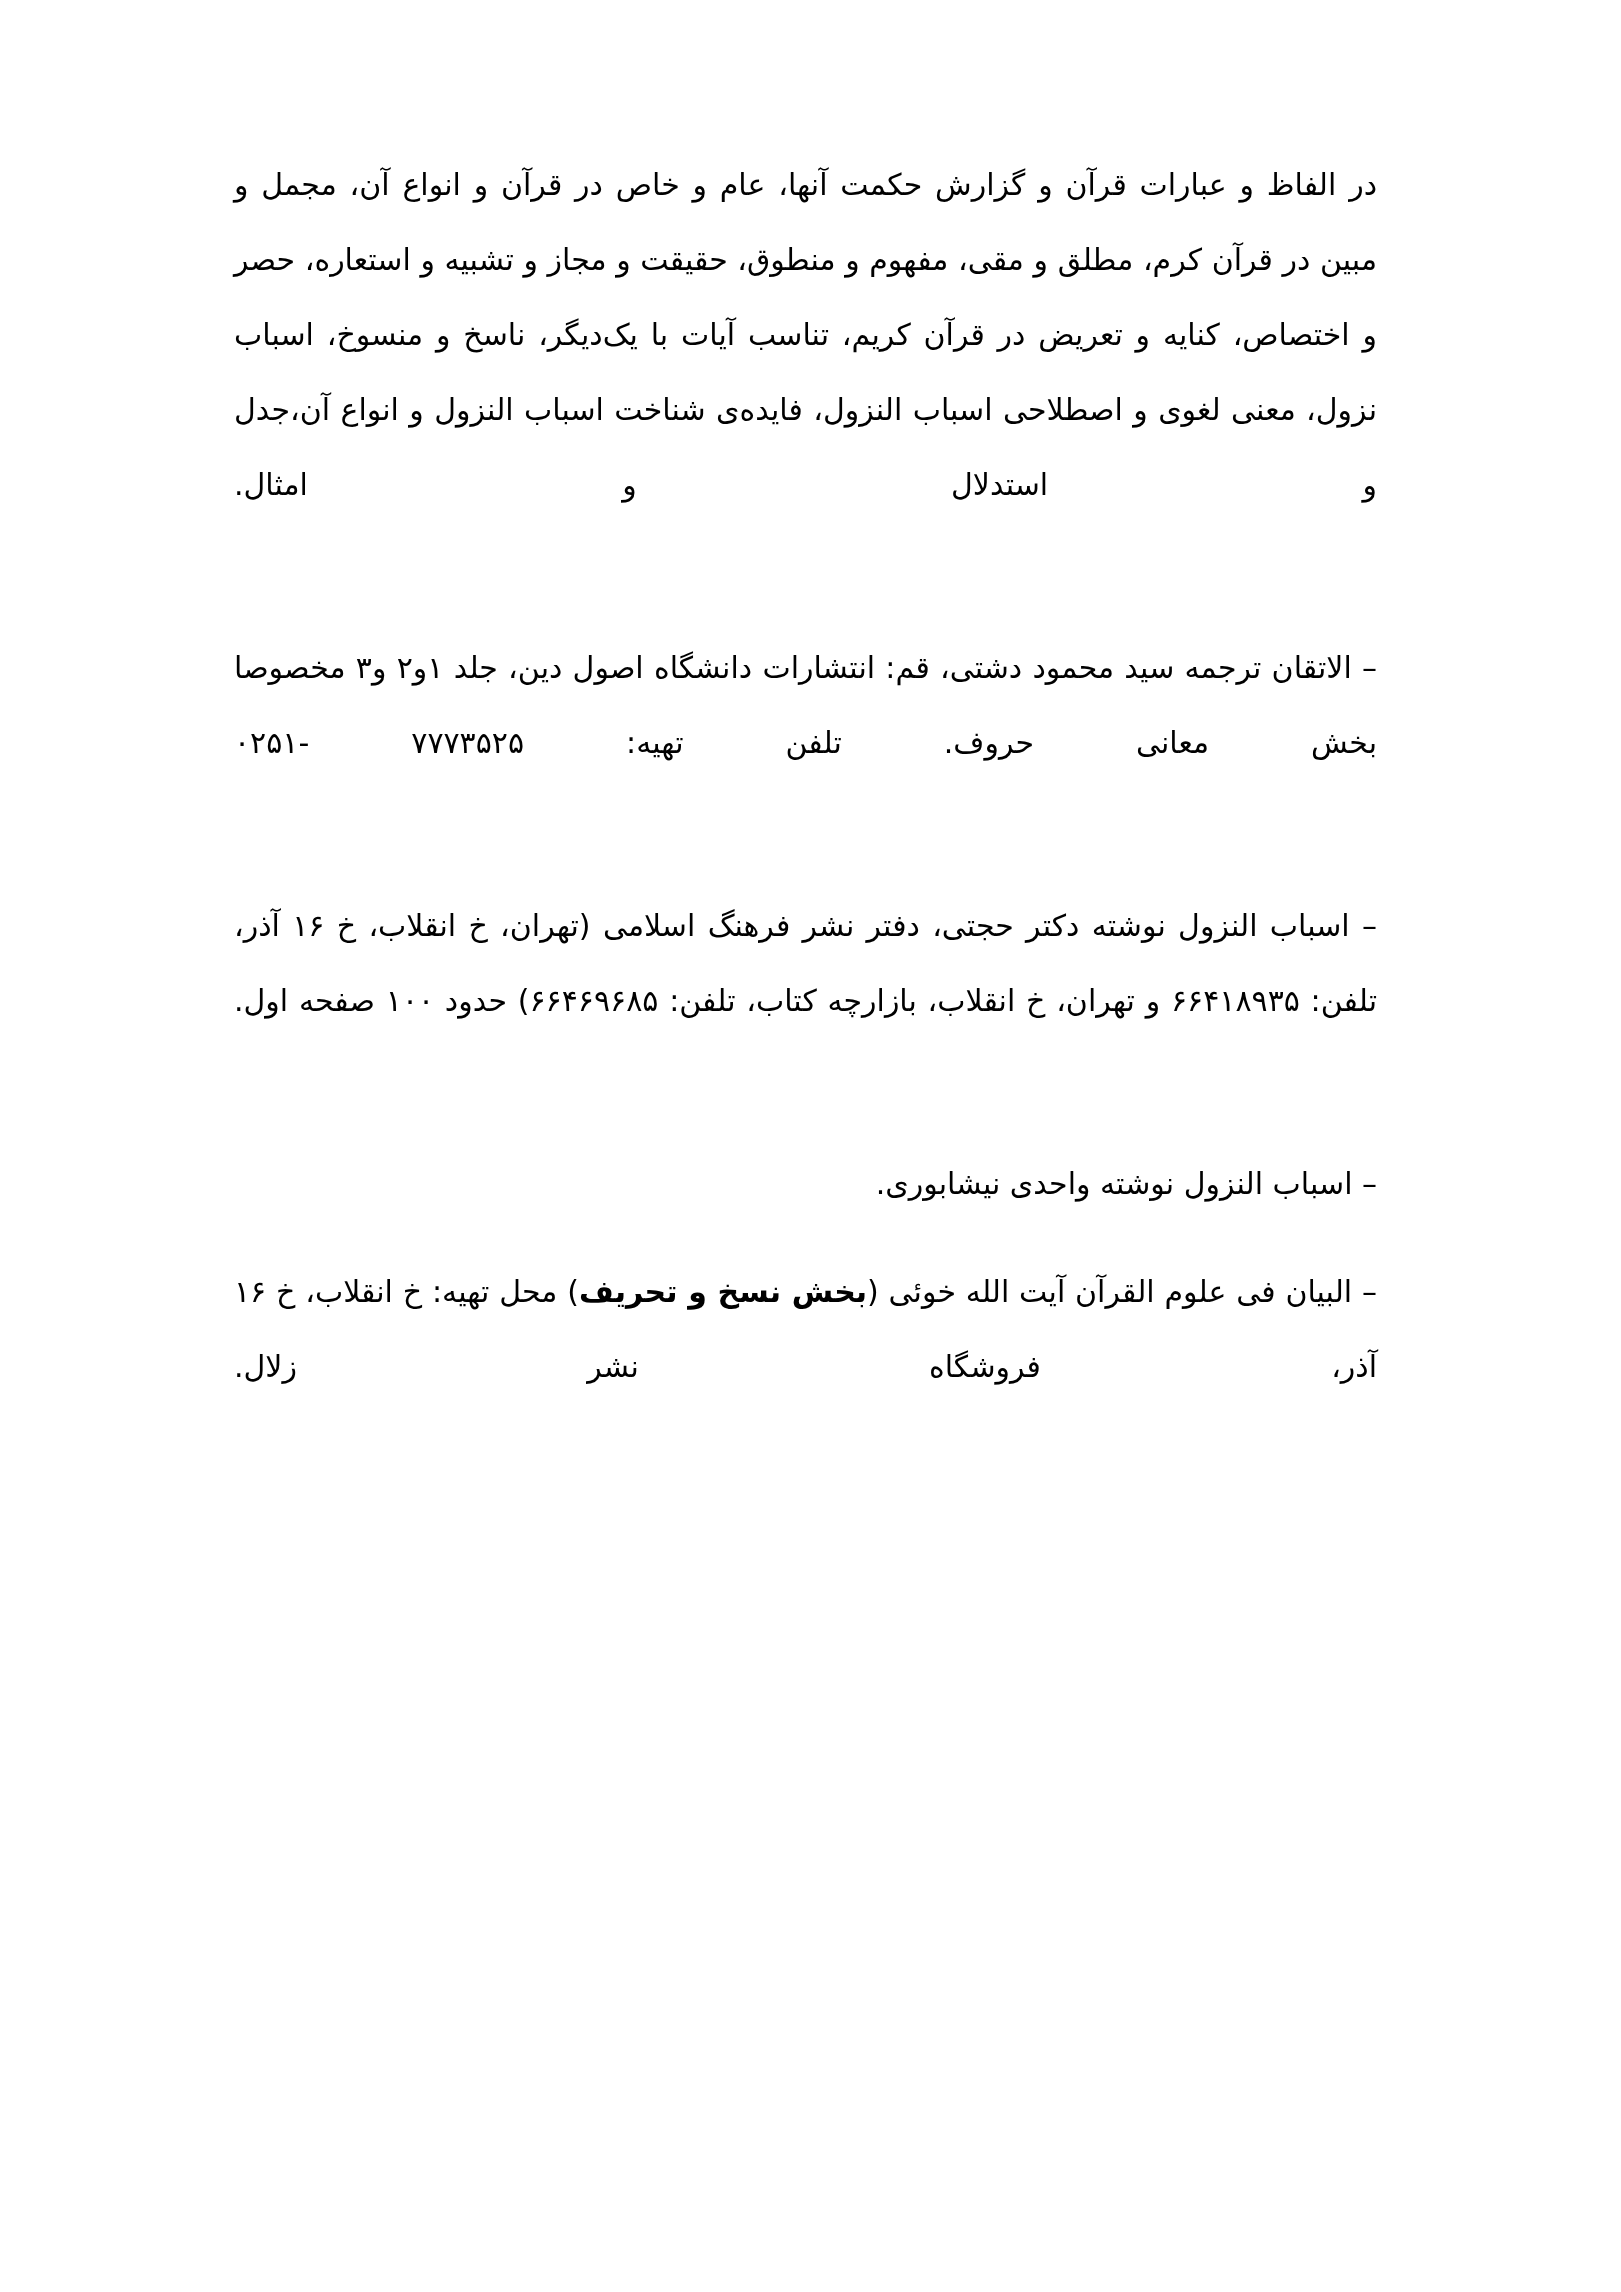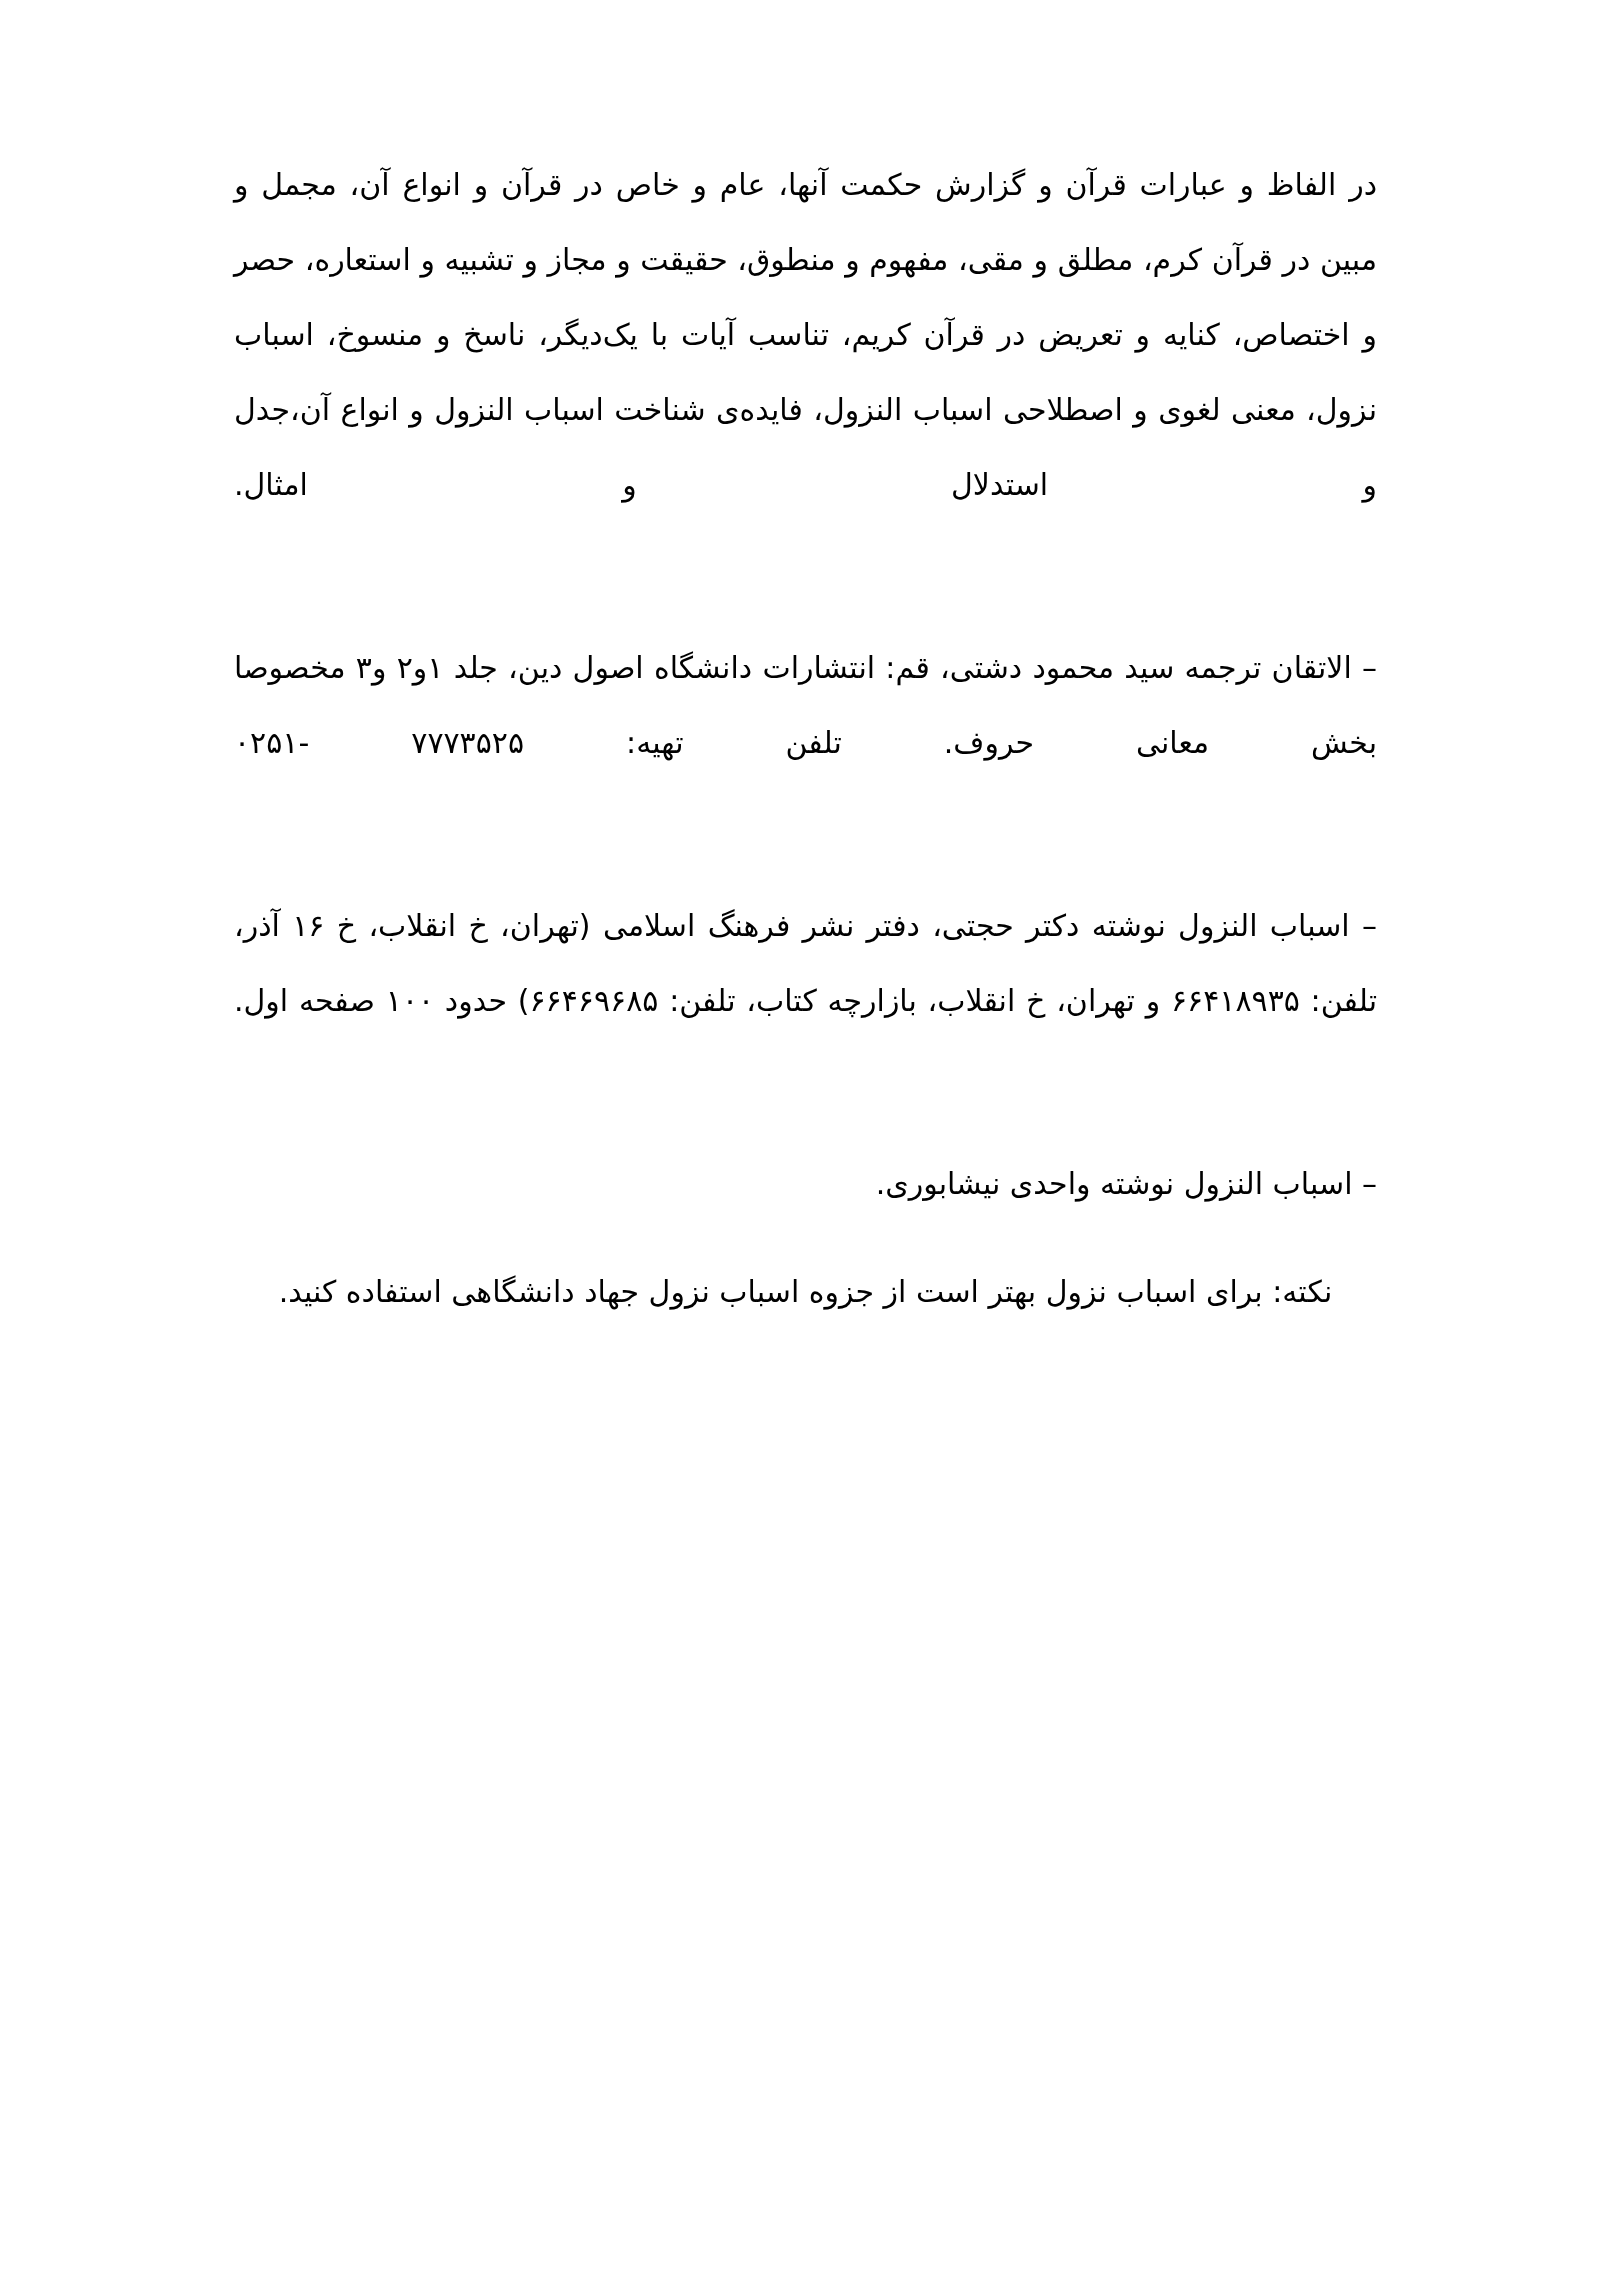--- a/index.html
+++ b/index.html
@@ -75,18 +75,18 @@
   <div class="content">
 
     <p class="para-subjects">در الفاظ و عبارات قرآن و گزارش حکمت آنها، عام و خاص در قرآن و انواع آن، مجمل و مبین در قرآن کرم، مطلق و مقی، مفهوم و منطوق، حقیقت و مجاز و تشبیه و استعاره، حصر و اختصاص، کنایه و تعریض در قرآن کریم، تناسب آیات با یک‌دیگر، ناسخ و منسوخ، اسباب نزول، معنی لغوی و اصطلاحی اسباب النزول، فایده‌ی شناخت اسباب النزول و انواع آن،جدل و استدلال و امثال.</p>
 
     <p class="para-ref">– الاتقان ترجمه سید محمود دشتی، قم: انتشارات دانشگاه اصول دین، جلد ۱و۲ و۳ مخصوصا بخش معانی حروف. تلفن تهیه: ۷۷۷۳۵۲۵ -۰۲۵۱</p>
 
     <p class="para-ref">– اسباب النزول نوشته دکتر حجتی، دفتر نشر فرهنگ اسلامی (تهران، خ انقلاب، خ ۱۶ آذر، تلفن: ۶۶۴۱۸۹۳۵ و تهران، خ انقلاب، بازارچه کتاب، تلفن: ۶۶۴۶۹۶۸۵) حدود ۱۰۰ صفحه اول.</p>
 
     <p class="para-center">– اسباب النزول نوشته واحدی نیشابوری.</p>
 
+    <p class="para-ref"><span>– البیان فی علوم القرآن آیت الله خوئی (</span><span class="bold-seg">بخش نسخ و تحریف</span><span>) محل تهیه: خ انقلاب، خ ۱۶ آذر، فروشگاه نشر زلال.</span></p>
 
-    <p class="para-note">نکته: برای اسباب نزول بهتر است از جزوه اسباب نزول جهاد دانشگاهی استفاده کنید.</p>
 
   </div>
 </div>
 
 
 </body></html>

